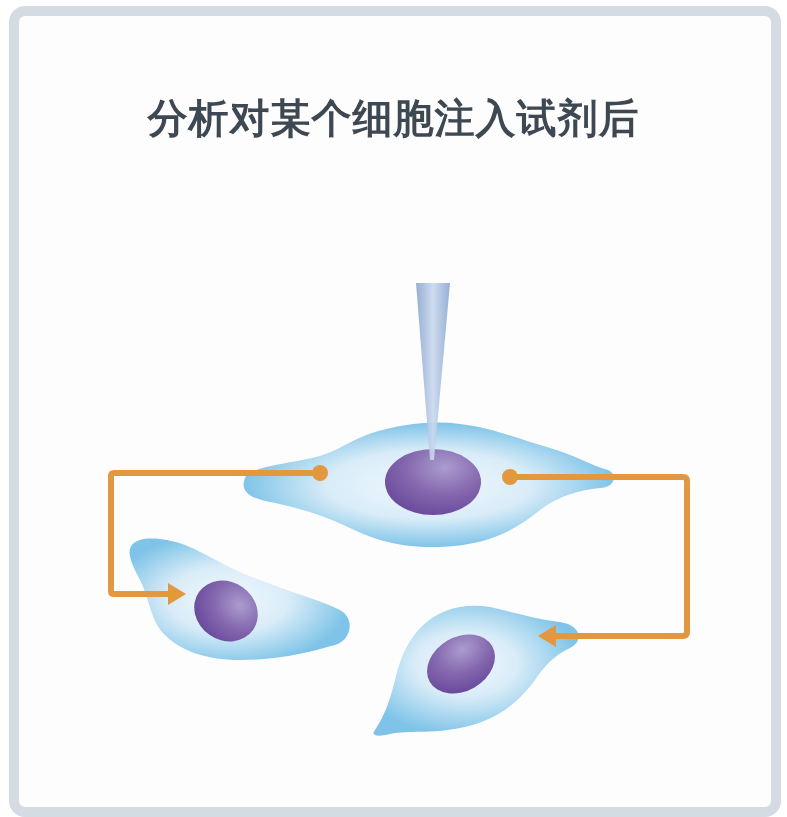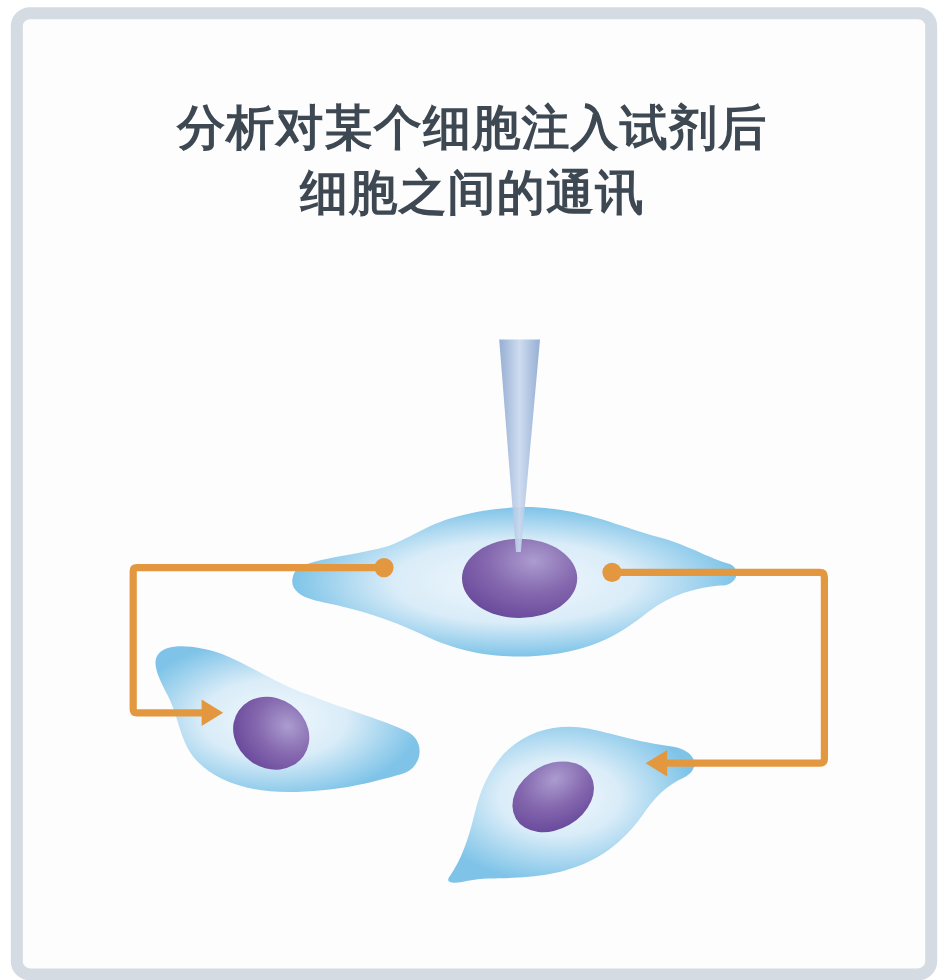--- a/index.html
+++ b/index.html
@@ -2,35 +2,34 @@
 <html><head>
 <meta charset="utf-8">
 <style>
   html, body { margin: 0; padding: 0; background: #ffffff; }
   body { width: 787px; height: 817px; position: relative; overflow: hidden; }
   .frame {
     position: absolute; left: 9px; top: 6px; width: 752px; height: 791px;
     border: 10px solid #d5dbe2; border-radius: 16px; background: #fdfdfd;
   }
   .title {
-    position: absolute; left: 0; top: 80px; width: 787px; text-align: center;
+    position: absolute; left: 0; top: 91px; width: 787px; text-align: center;
     font-family: "DejaVu Sans", sans-serif; font-weight: bold;
     color: #3d4852; font-size: 40px; line-height: 54px; letter-spacing: 1px;
   }
   .title div { white-space: nowrap; }
   svg.diagram { position: absolute; left: 0; top: 0; }
 </style>
 </head>
 <body>
 
 <div class="frame"></div>
 
 <div class="title">
   <div>分析对某个细胞注入试剂后</div>
-  <div>细胞之间的通讯</div>
 </div>
 
 <svg class="diagram" width="787" height="817" viewBox="0 0 787 817">
   <defs>
     <radialGradient id="cytoTop" cx="50%" cy="50%" r="50%">
       <stop offset="0%" stop-color="#f2f8fd"></stop>
       <stop offset="55%" stop-color="#d9ecf8"></stop>
       <stop offset="100%" stop-color="#7fc4e8"></stop>
     </radialGradient>
     <radialGradient id="cytoBL" cx="45%" cy="50%" r="55%">

